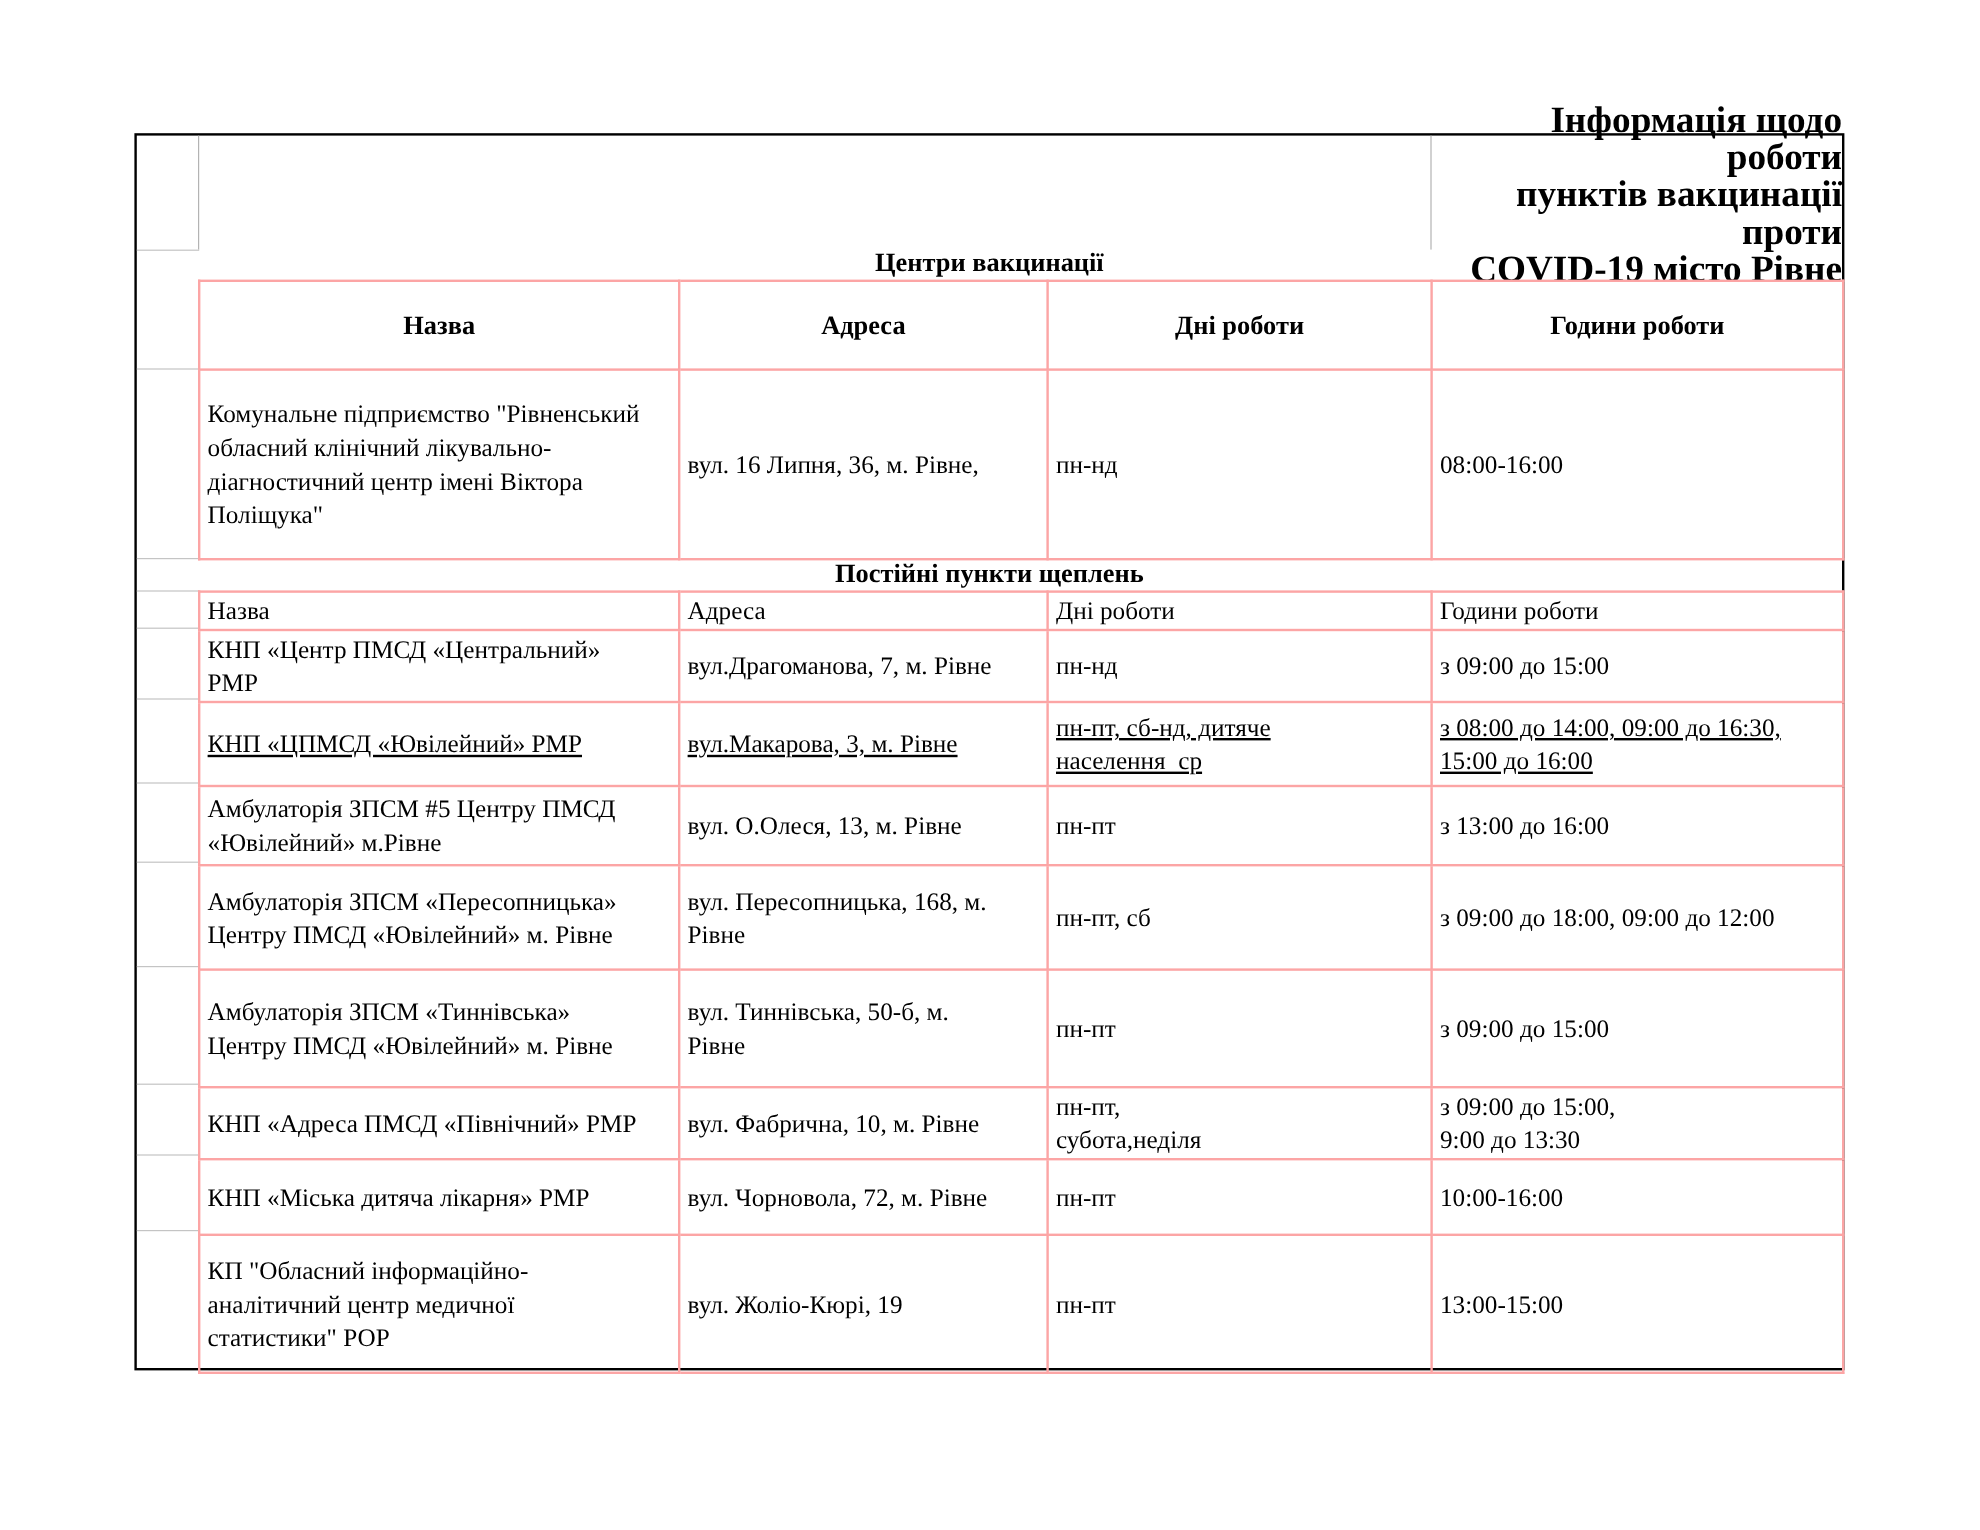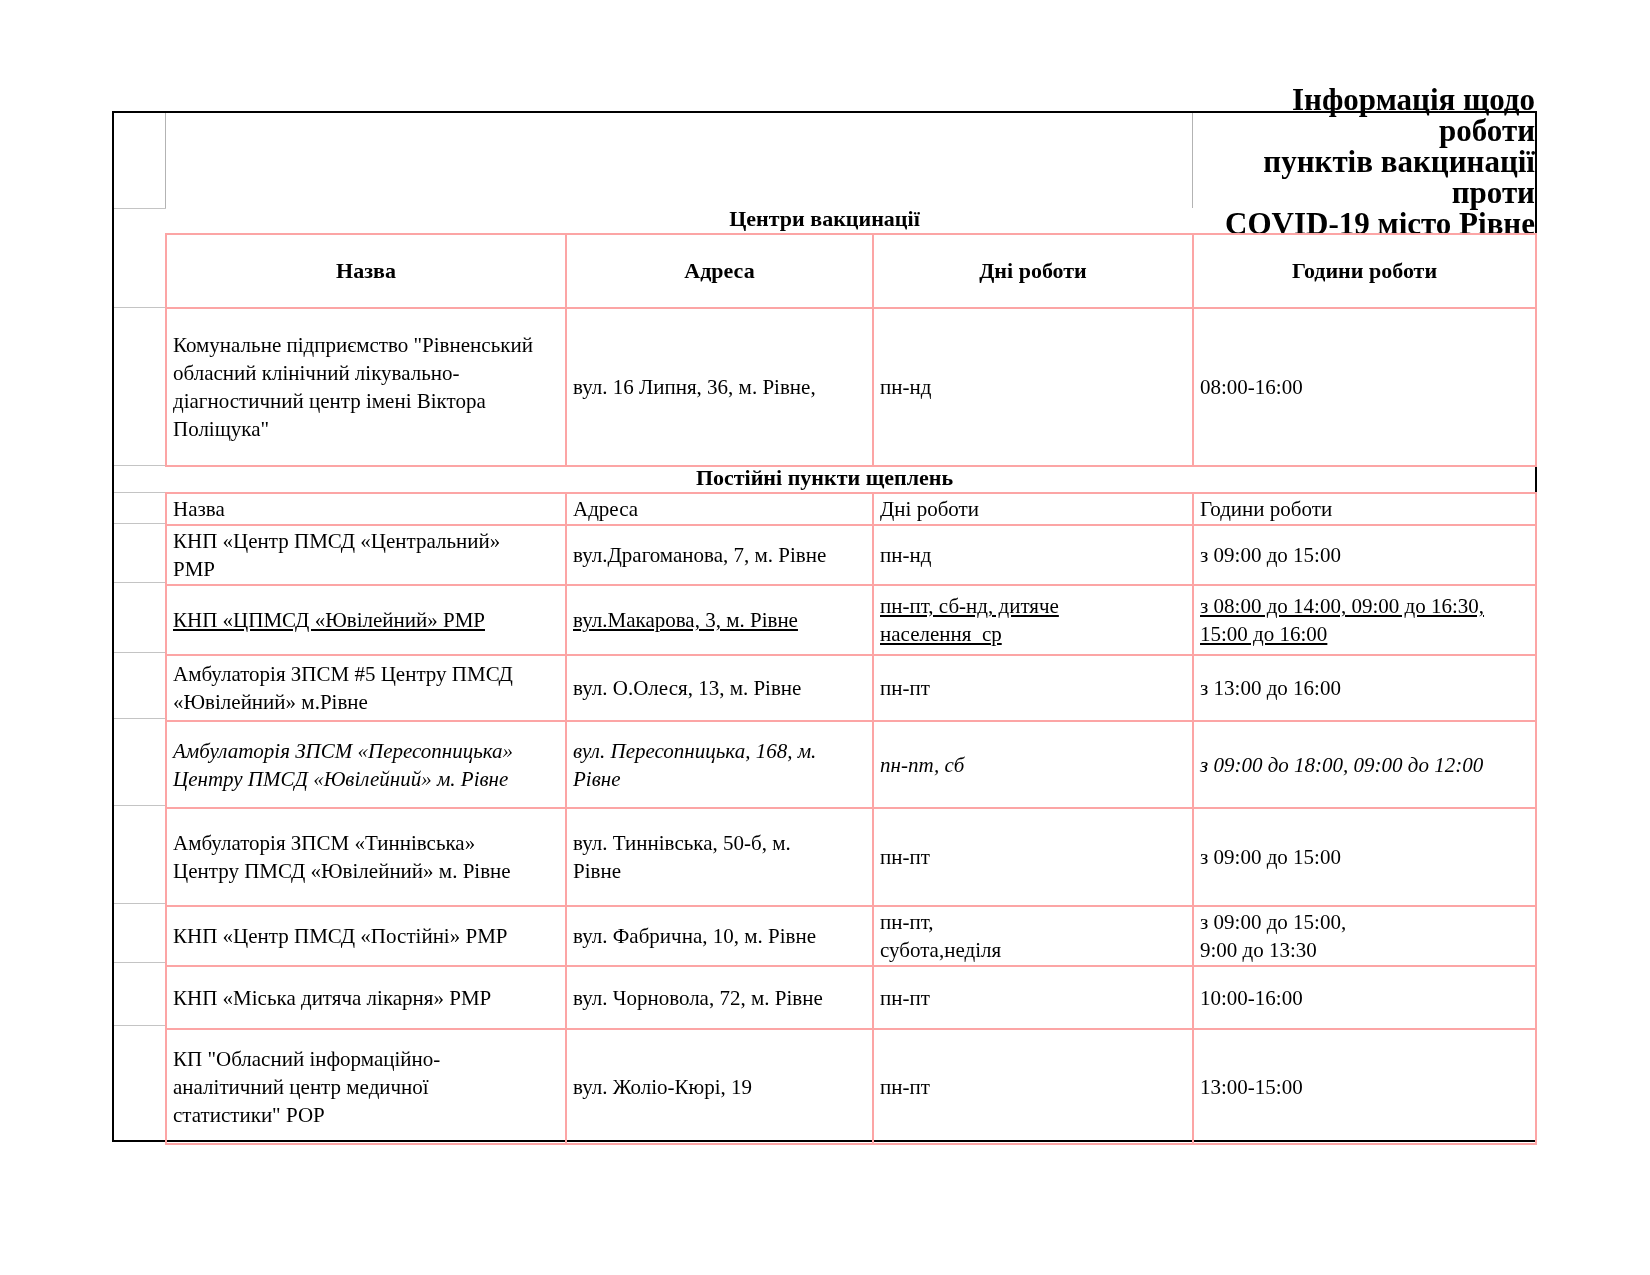--- a/index.html
+++ b/index.html
@@ -64,21 +64,21 @@
     text-align:center;
     font-size:22px;
     height:70px;
   }
   .t1 tbody tr{height:158px;}
   .t2 thead tr{height:27px;}
   .t2 thead th{font-weight:normal;text-align:left;}
   .t2 tbody tr:nth-child(1){height:59px;}
   .t2 tbody tr:nth-child(2){height:70px;text-decoration:underline;}
   .t2 tbody tr:nth-child(3){height:66px;border-radius:27px;}
-  .t2 tbody tr:nth-child(4){height:87px;font-style:italic;}
+  .t2 tbody tr:nth-child(4){height:87px;}
   .t2 tbody tr:nth-child(5){height:98px;}
   .t2 tbody tr:nth-child(6){height:59px;}
   .t2 tbody tr:nth-child(7){height:63px;}
   .t2 tbody tr:nth-child(8){height:115px;}
 </style>
 </head>
 <body>
 
 <div class="page">
   <div class="frame">
@@ -182,21 +182,21 @@
           </tr>
           <tr>
             <td>Амбулаторія ЗПСМ «Тиннівська»
 Центру ПМСД «Ювілейний» м. Рівне</td>
             <td>вул. Тиннівська, 50-б, м.
 Рівне</td>
             <td>пн-пт</td>
             <td>з 09:00 до 15:00</td>
           </tr>
           <tr>
-            <td>КНП «Центр ПМСД «Постійні» РМР</td>
+            <td>КНП «Адреса ПМСД «Північний» РМР</td>
             <td>вул. Фабрична, 10, м. Рівне</td>
             <td>пн-пт,
 субота,неділя</td>
             <td>з 09:00 до 15:00,
 9:00 до 13:30</td>
           </tr>
           <tr>
             <td>КНП «Міська дитяча лікарня» РМР</td>
             <td>вул. Чорновола, 72, м. Рівне</td>
             <td>пн-пт</td>

